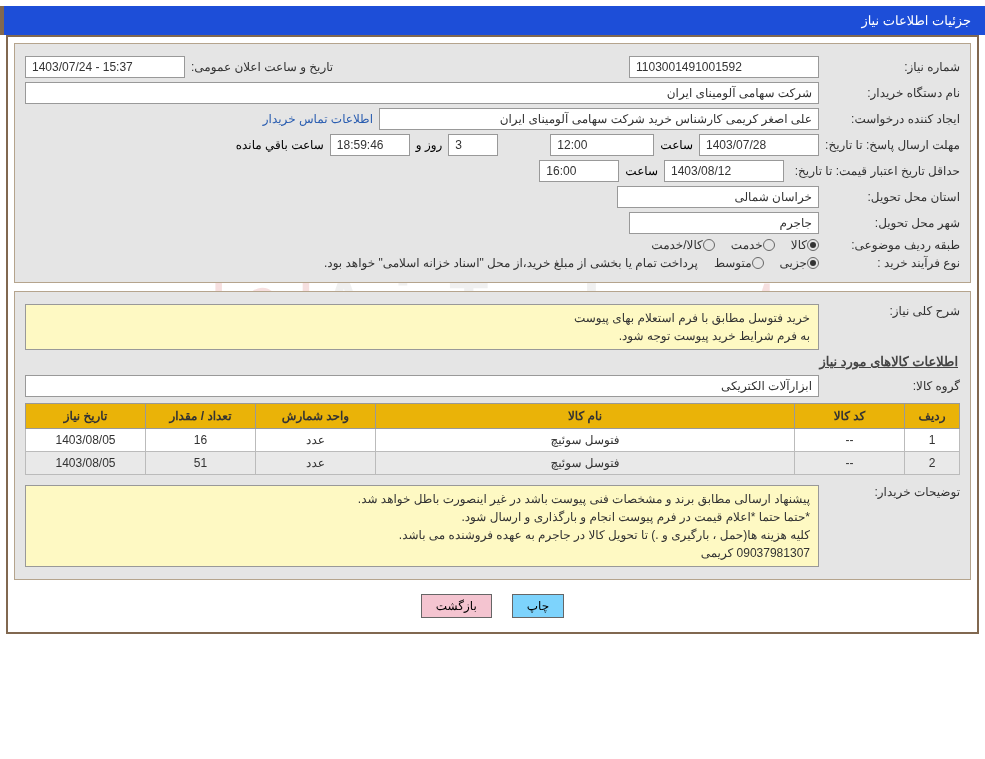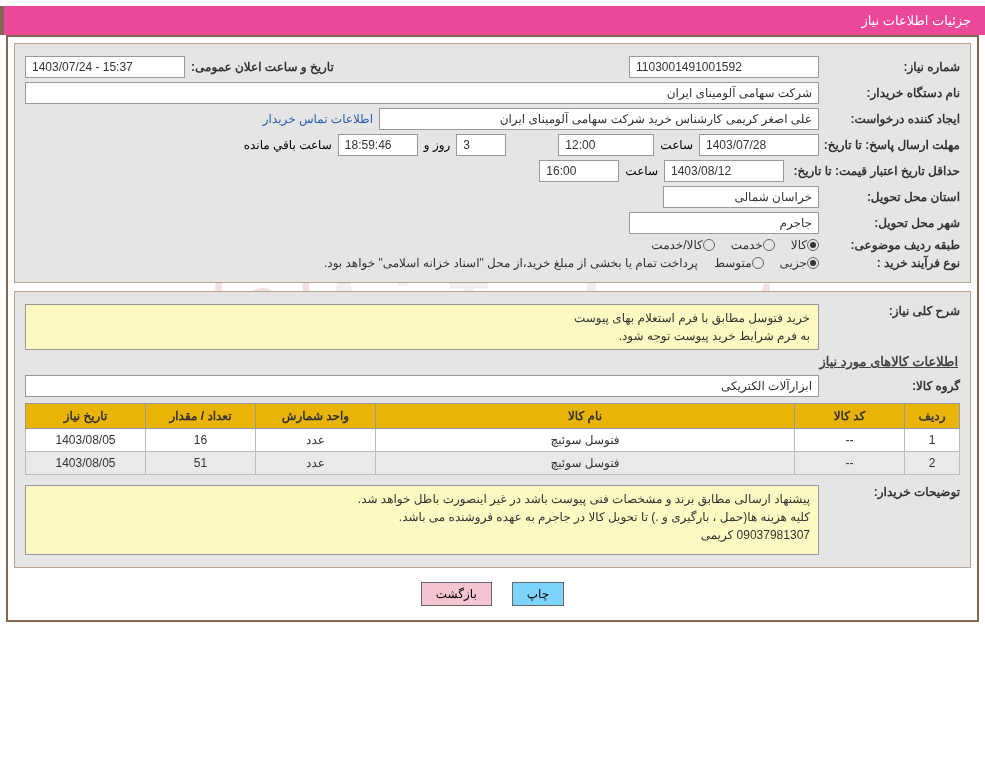--- a/index.html
+++ b/index.html
@@ -1,22 +1,22 @@
 <!DOCTYPE html>
 <html dir="rtl" lang="fa"><head>
 <meta charset="utf-8">
 <style>
 * { box-sizing: border-box; margin: 0; padding: 0; }
 body { font-family: Tahoma, Arial, sans-serif; font-size: 12px; background: #fff; color: #333; direction: rtl; }
 .page { width: 985px; height: 759px; position: relative; background: #fff; overflow: hidden; }
-.title-bar { background: #ec4899; color: #fff; padding: 7px 14px; font-size: 13px; border-left: 4px solid #816850; margin: 6px 0 0 0; }
+.title-bar { background: #1d4ed8; color: #fff; padding: 7px 14px; font-size: 13px; border-left: 4px solid #816850; margin: 6px 0 0 0; }
 .outer-wrap { border: 2px solid #816850; margin: 0 6px 6px 6px; padding: 6px; }
 .panel { border: 1px solid #b5a48d; background: #e5e5e5; padding: 8px 10px; margin-bottom: 8px; }
 .row { display: flex; align-items: center; margin: 4px 0; gap: 6px; flex-wrap: wrap; }
-.lbl { font-weight: bold; color: #333; white-space: nowrap; }
+.lbl { font-weight: normal; color: #333; white-space: nowrap; }
 .w-label { width: 135px; text-align: right; }
 .inp { background: #fff; border: 1px solid #999; padding: 2px 6px; height: 22px; display: inline-flex; align-items: center; direction: rtl; text-align: right; }
 .inp.ltr { direction: ltr; text-align: center; }
 .inp.wide { flex: 1; min-width: 200px; }
 .inp.block { justify-content: flex-start; text-align: right; }
 .link { color: #2a5db0; cursor: pointer; }
 .radio-row { display: inline-flex; gap: 16px; align-items: center; }
 .radio-opt { display: inline-flex; align-items: center; }
 .note { color: #333; margin-right: 10px; }
 .section-head { font-weight: bold; color: #444; text-decoration: underline; margin: 4px 2px 6px 2px; font-size: 13px; }
@@ -70,36 +70,36 @@
         </div>
         <div class="row">
           <span class="lbl w-label">ایجاد کننده درخواست:</span>
           <span class="inp block" style="width:440px">علی اصغر کریمی کارشناس خرید شرکت سهامی آلومینای ایران</span>
           <span class="link">اطلاعات تماس خریدار</span>
         </div>
         <div class="row">
           <span class="lbl w-label">مهلت ارسال پاسخ: تا تاریخ:</span>
           <span class="inp ltr" style="width:120px">1403/07/28</span>
           <span class="sub">ساعت</span>
-          <span class="inp ltr" style="width:96px">12:00</span>
+          <span class="inp ltr" style="width:104px">12:00</span>
           <span style="width:40px"></span>
           <span class="inp ltr" style="width:50px">3</span>
           <span class="sub">روز و</span>
           <span class="inp ltr" style="width:80px">18:59:46</span>
           <span class="sub">ساعت باقي مانده</span>
         </div>
         <div class="row">
           <span class="lbl w-label" style="width:170px">حداقل تاریخ اعتبار قیمت: تا تاریخ:</span>
           <span class="inp ltr" style="width:120px">1403/08/12</span>
           <span class="sub">ساعت</span>
           <span class="inp ltr" style="width:80px">16:00</span>
         </div>
         <div class="row">
           <span class="lbl w-label">استان محل تحویل:</span>
-          <span class="inp block" style="width:156px">خراسان شمالی</span>
+          <span class="inp block" style="width:202px">خراسان شمالی</span>
         </div>
         <div class="row">
           <span class="lbl w-label">شهر محل تحویل:</span>
           <span class="inp block" style="width:190px">جاجرم</span>
         </div>
         <div class="row">
           <span class="lbl w-label">طبقه ردیف موضوعی:</span>
           <span class="radio-row">
             <span class="radio-opt">
                 <span class="radio-dot checked"></span>
@@ -175,20 +175,21 @@
               <td>51</td>
               <td>1403/08/05</td>
             </tr>
           </tbody>
         </table>
 
         <div class="row" style="align-items:flex-start; margin-top:10px">
           <span class="lbl w-label">توضیحات خریدار:</span>
           <div class="multi-box">
             <div>پیشنهاد ارسالی مطابق برند و مشخصات فنی پیوست باشد در غیر اینصورت باطل خواهد شد.</div>
+            <div>*حتما حتما *اعلام قیمت در فرم پیوست انجام و بارگذاری و ارسال شود.</div>
             <div>کلیه هزینه ها(حمل ، بارگیری و .) تا تحویل کالا در جاجرم به عهده فروشنده می باشد.</div>
             <div>09037981307 کریمی</div>
           </div>
         </div>
       </div>
 
       <div class="btns">
         <button class="btn print">چاپ</button>
         <button class="btn back">بازگشت</button>
       </div>

